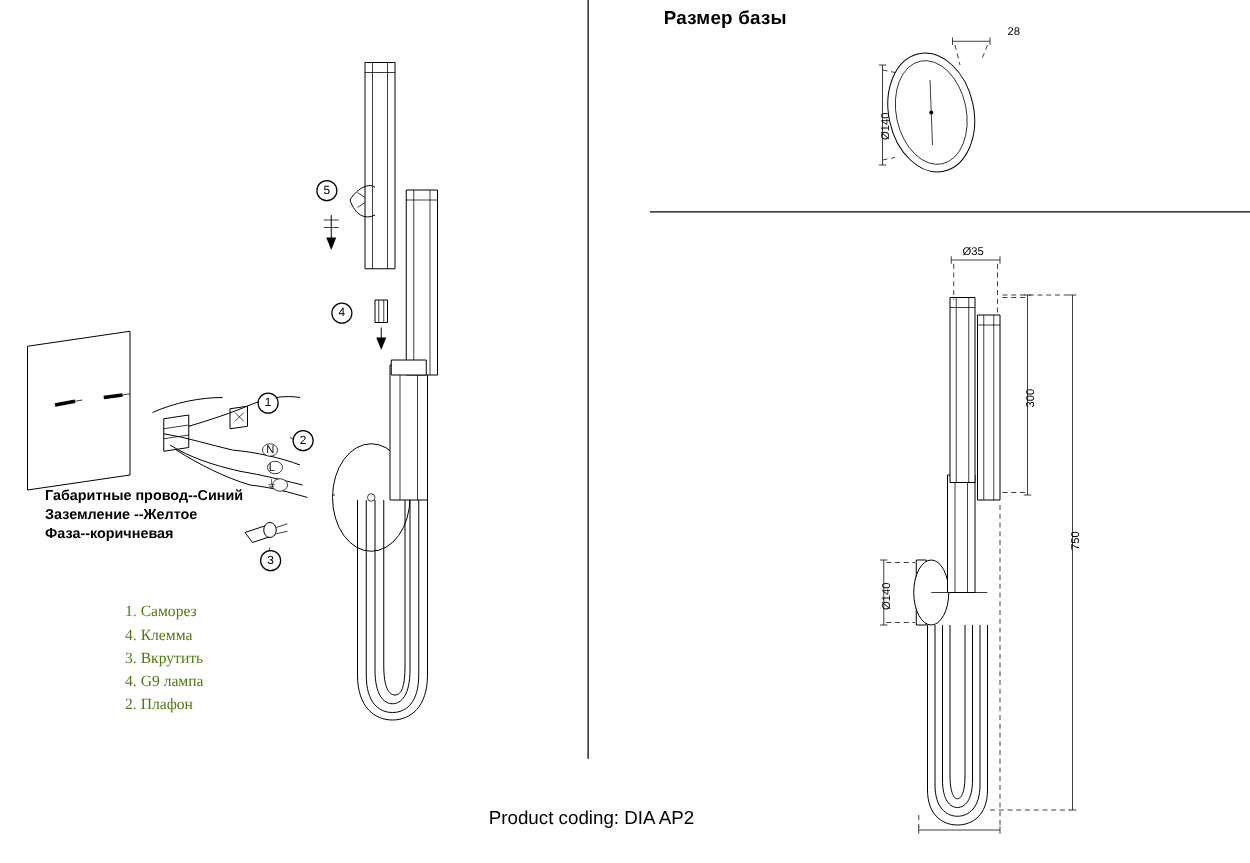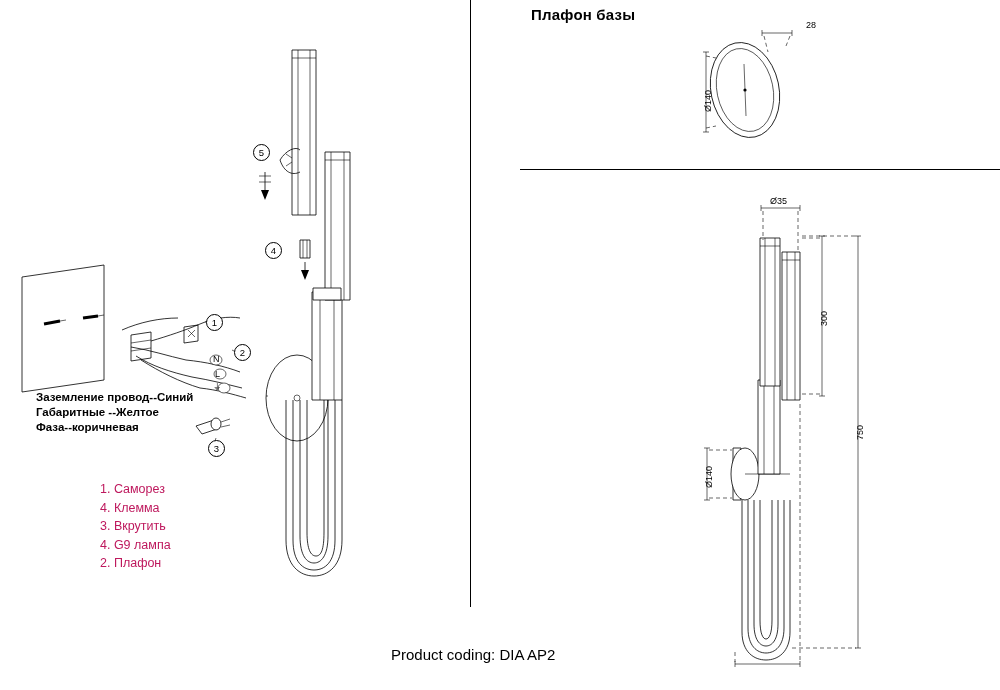--- a/index.html
+++ b/index.html
@@ -39,21 +39,22 @@
     font-size: 11.5px;
     font-weight: bold;
     line-height: 15px;
     color: #000000;
     white-space: nowrap;
   }
   .parts-list {
     position: absolute;
     font-size: 12.5px;
     line-height: 18.5px;
-    color: #be185d;
+    color: #4d7c0f;
+    font-family: Liberation Serif, serif;
   }
   .parts-list div { white-space: nowrap; }
   .product-coding {
     position: absolute;
     font-size: 15px;
     color: #000000;
     white-space: nowrap;
   }
   .dim-label {
     position: absolute;
@@ -171,34 +172,34 @@
   <div class="callout" style="left:234px; top:344px;">2</div>
   <div class="callout" style="left:208px; top:440px;">3</div>
   <div class="callout" style="left:265px; top:242px;">4</div>
   <div class="callout" style="left:253px; top:144px;">5</div>
 
   <div class="dim-label" style="left:213px; top:354px; font-size:9px;">N</div>
   <div class="dim-label" style="left:215px; top:369px; font-size:9px;">L</div>
   <div class="dim-label" style="left:214px; top:382px; font-size:9px;">⏚</div>
 
   <div class="wire-legend" style="left:36px; top:390px;">
-    <div>Заземление провод--Синий</div>
-    <div>Габаритные --Желтое</div>
+    <div>Габаритные провод--Синий</div>
+    <div>Заземление --Желтое</div>
     <div>Фаза--коричневая</div>
   </div>
 
   <div class="parts-list" style="left:100px; top:480px;">
     <div>1. Саморез</div>
     <div>4. Клемма</div>
     <div>3. Вкрутить</div>
     <div>4. G9 лампа</div>
     <div>2. Плафон</div>
   </div>
 
-  <div class="panel-title" style="left:531px; top:6px;">Плафон базы</div>
+  <div class="panel-title" style="left:531px; top:6px;">Размер базы</div>
 
   <svg width="1000" height="690">
 
     <ellipse class="ln thin fillw" cx="745" cy="90" rx="34" ry="48" transform="rotate(-12 745 90)"></ellipse>
     <ellipse class="ln hair" cx="745" cy="90" rx="28" ry="42" transform="rotate(-12 745 90)"></ellipse>
     <path class="ln hair" d="M744 64 L746 116"></path>
     <ellipse class="fillk" cx="745" cy="90" rx="1.6" ry="1.6"></ellipse>
 
     <path class="ln hair" d="M762 33 L792 33"></path>
     <path class="ln hair" d="M762 30 L762 36 M792 30 L792 36"></path>

